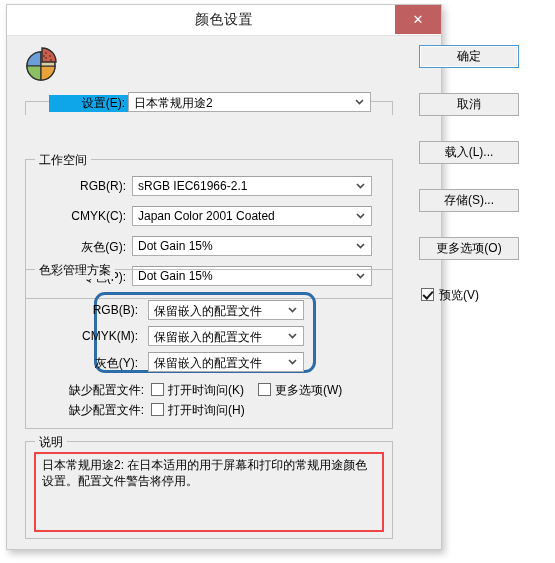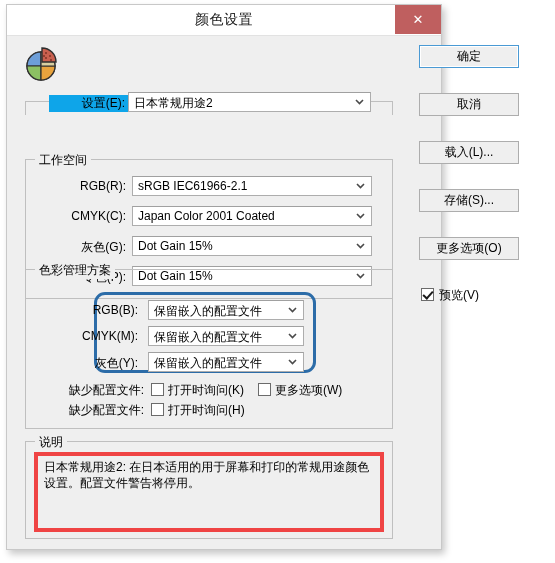--- a/index.html
+++ b/index.html
@@ -257,21 +257,21 @@
     top: 400px;
     width: 368px;
     height: 98px;
   }
   #desc-inner {
     position: absolute;
     left: 8px;
     top: 10px;
     right: 8px;
     bottom: 6px;
-    border: 4px solid #ef4444;
+    border: 2px solid #ef4444;
     background: #efefef;
     box-sizing: border-box;
   }
   #desc-text {
     position: absolute;
     left: 6px;
     top: 3px;
     right: 6px;
     line-height: 16px;
     font-size: 12px;

